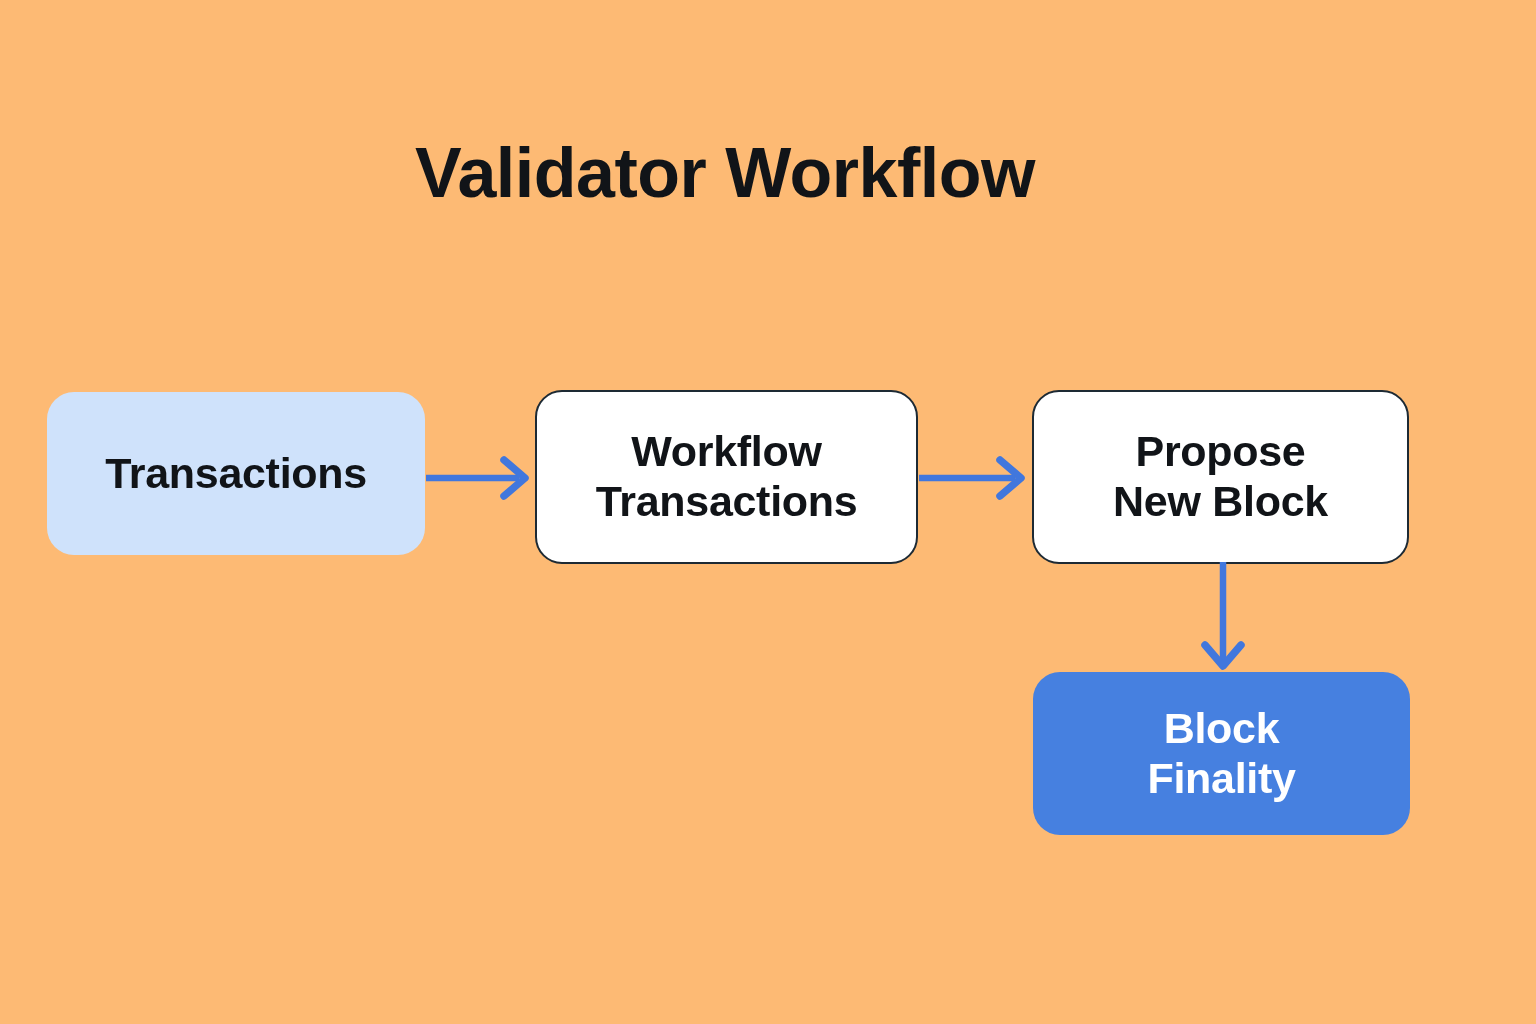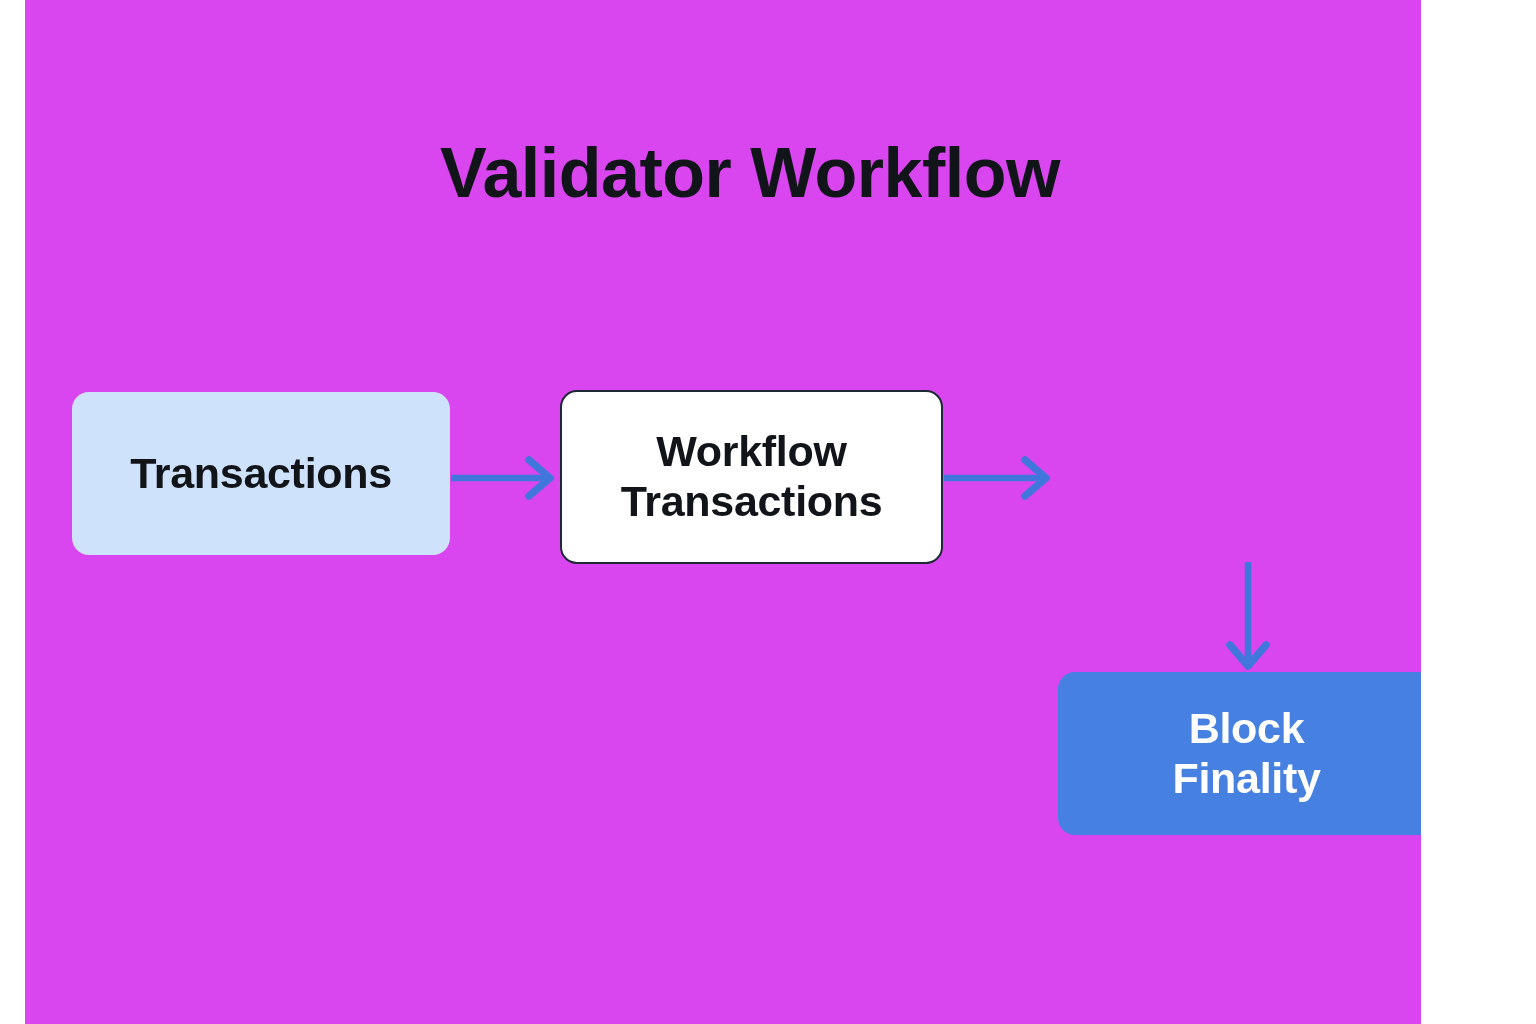--- a/index.html
+++ b/index.html
@@ -7,25 +7,24 @@
     margin: 0;
     padding: 0;
     background: #ffffff;
   }
   body {
     font-family: "Liberation Sans", sans-serif;
     -webkit-font-smoothing: antialiased;
   }
   #canvas {
     position: relative;
-    width: 1396px;
+    width: 1536px;
     height: 1024px;
-    background: #d946ef;
+    background: #fdba74;
     overflow: hidden;
-    margin-left: 25px;
   }
 
   
   .diagram-title {
     position: absolute;
     left: 0;
     top: 138px;
     width: 1450px;
     text-align: center;
     font-size: 70px;
@@ -37,21 +36,21 @@
   }
 
   
   .node {
     position: absolute;
     box-sizing: border-box;
     display: flex;
     align-items: center;
     justify-content: center;
     text-align: center;
-    border-radius: 17px;
+    border-radius: 27px;
     font-size: 43px;
     font-weight: bold;
     line-height: 1.16;
     letter-spacing: -0.3px;
     color: #111418;
     padding: 6px 10px;
   }
 
   .node-start {
     left: 47px;
@@ -137,20 +136,24 @@
   <div class="node node-plain node-validate">
     <span class="node-label">Workflow
 Transactions</span>
   </div>
 
   <svg class="connector conn-b" viewBox="0 0 118 60">
     <line class="conn-line" x1="2" y1="30" x2="98" y2="30"></line>
     <polyline class="conn-head" points="83,12 104,30 83,48"></polyline>
   </svg>
 
+  <div class="node node-plain node-propose">
+    <span class="node-label">Propose
+New Block</span>
+  </div>
 
   <svg class="connector conn-c" viewBox="0 0 86 118">
     <line class="conn-line" x1="43" y1="2" x2="43" y2="100"></line>
     <polyline class="conn-head" points="25,85 43,106 61,85"></polyline>
   </svg>
 
   <div class="node node-final">
     <span class="node-label">Block
 Finality</span>
   </div>

